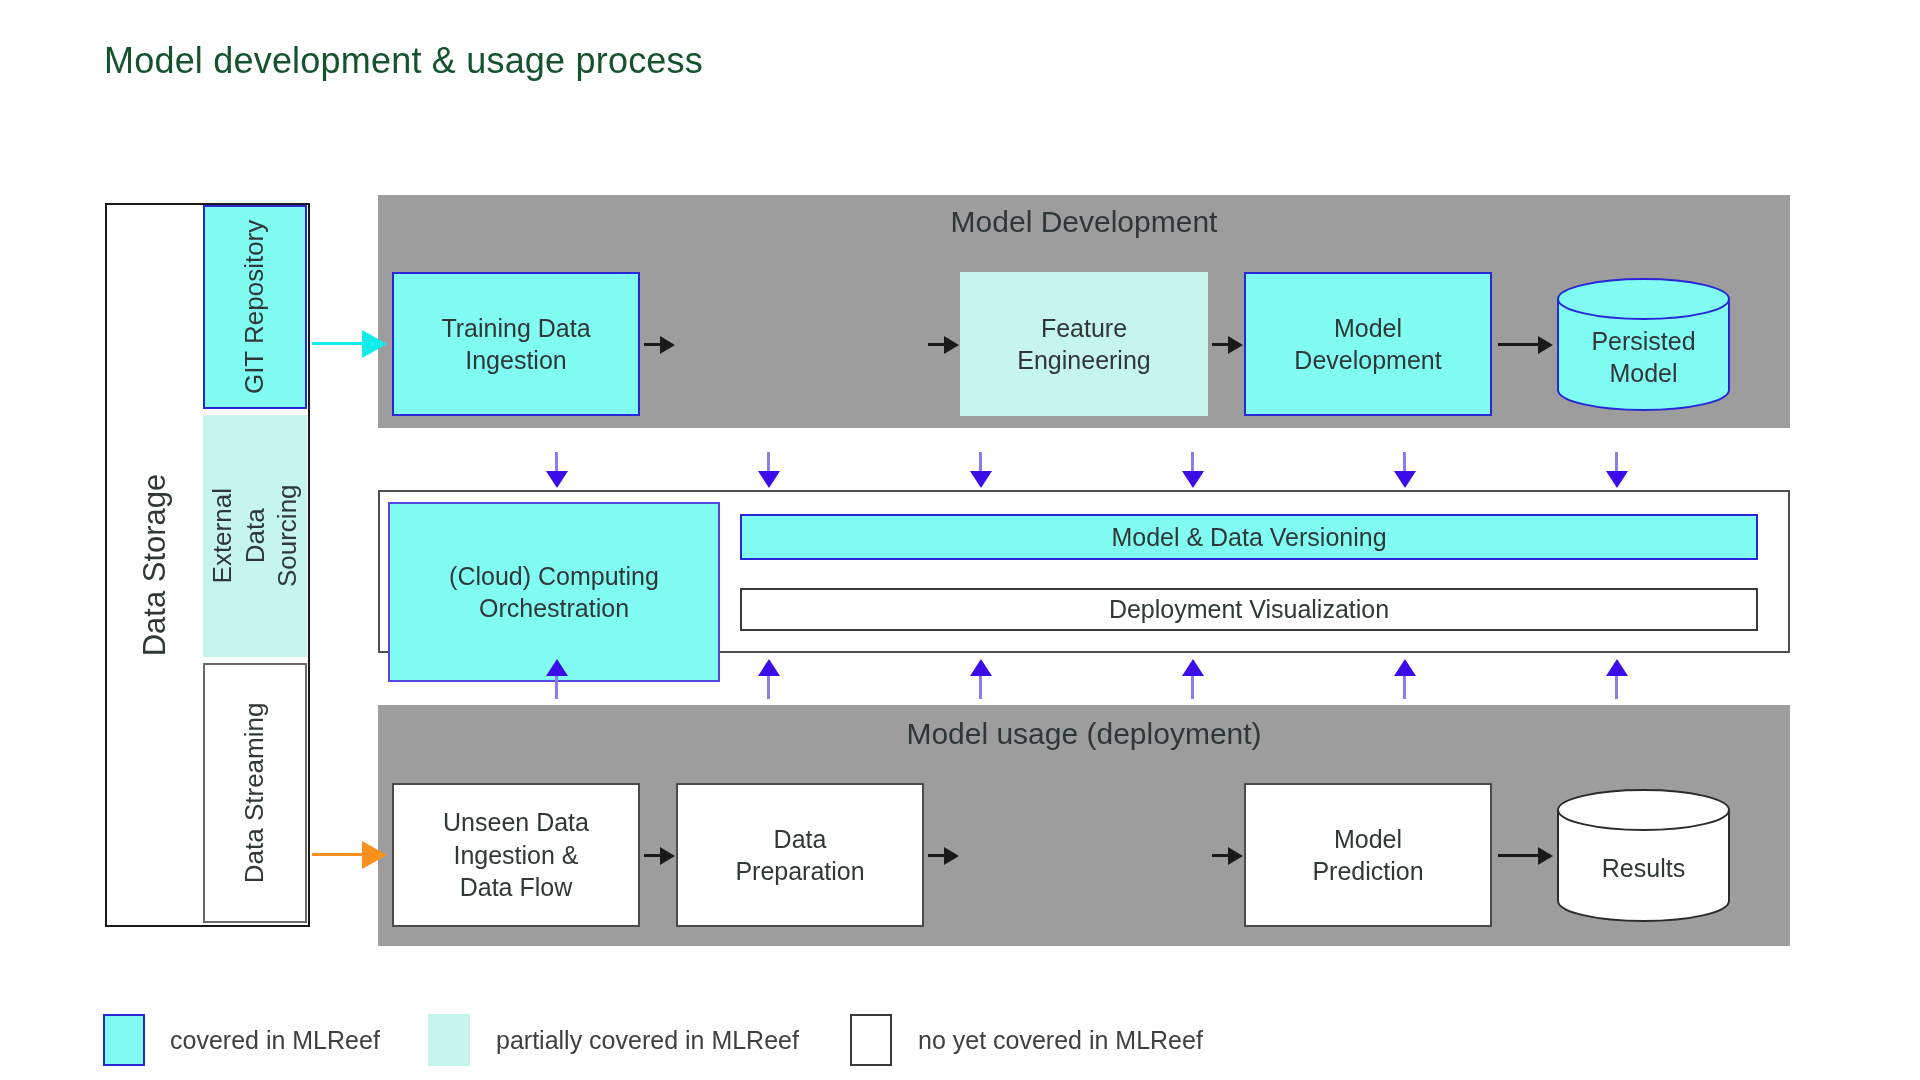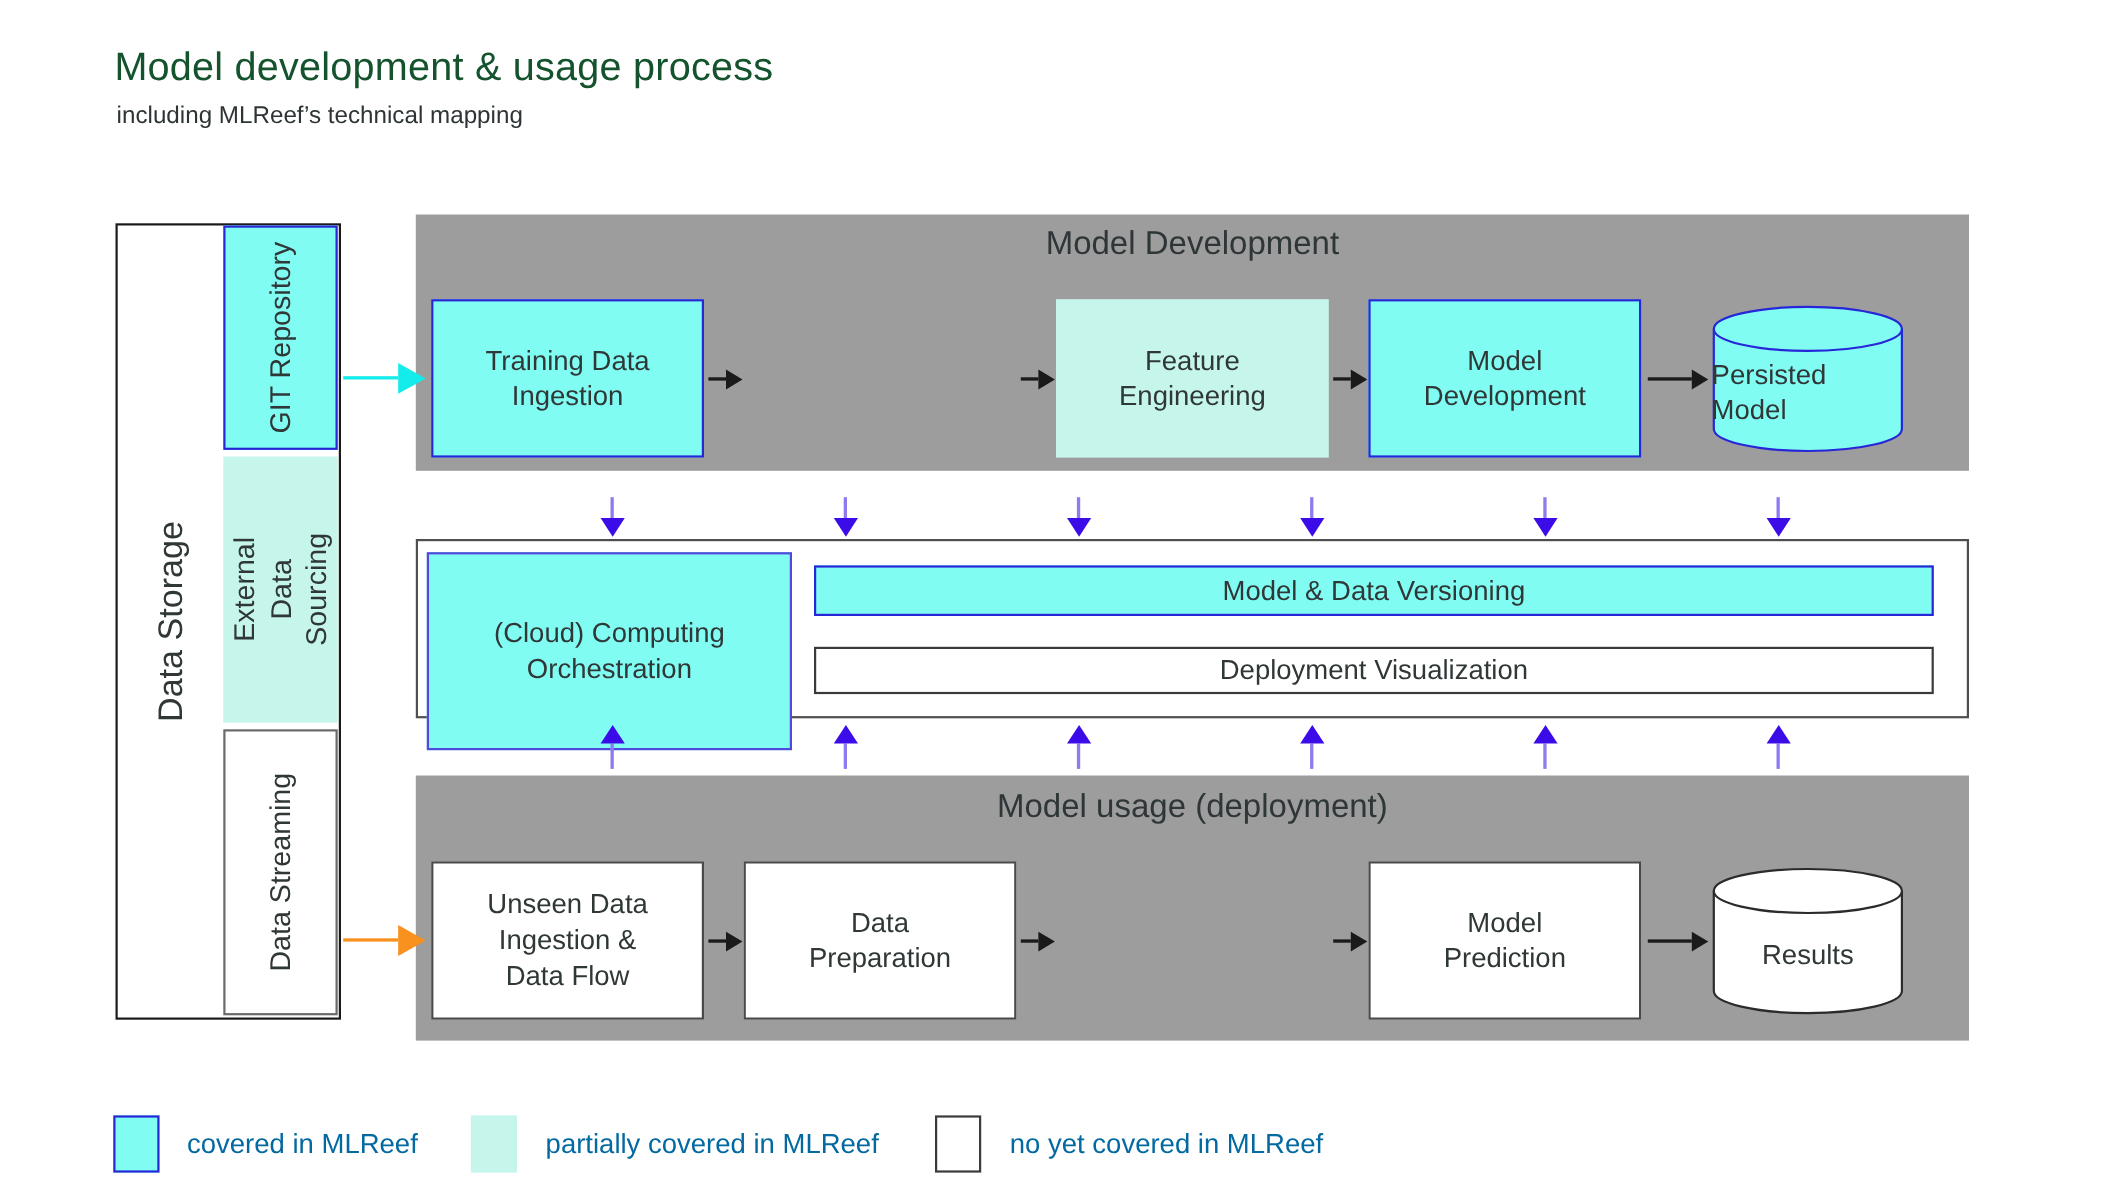--- a/index.html
+++ b/index.html
@@ -52,33 +52,32 @@
   
   .mid-outer{left:378px;top:490px;width:1412px;height:163px;background:#fff;border:2px solid #4f4f4f;box-sizing:border-box;}
   .cloud-box{left:388px;top:502px;width:332px;height:180px;background:#80fcf3;border:2px solid #5348dd;}
   .bar{position:absolute;display:flex;align-items:center;justify-content:center;font-size:25px;box-sizing:border-box;}
   .bar.versioning{left:740px;top:514px;width:1018px;height:46px;background:#80fcf3;border:2px solid #2727d8;}
   .bar.deployment{left:740px;top:588px;width:1018px;height:43px;background:#fff;border:2px solid #3a3a3a;}
 
   
   .cyl{position:absolute;width:175px;height:135px;}
   .cyl svg{position:absolute;left:0;top:0;}
-  .cyl .cyl-label{position:absolute;left:0;top:30px;width:100%;height:100px;display:flex;align-items:center;justify-content:center;font-size:25px;line-height:1.3;}
+  .cyl .cyl-label{position:absolute;left:0;top:30px;width:100%;height:100px;display:flex;align-items:center;justify-content:center;text-align:center;font-size:25px;line-height:1.3;}
 
   
   .swatch{position:absolute;width:42px;height:52px;box-sizing:border-box;}
-  .legend-label{position:absolute;height:52px;display:flex;align-items:center;font-size:25px;color:#0369a1;}
+  .legend-label{position:absolute;height:52px;display:flex;align-items:center;font-size:25px;color:#404040;}
 </style>
 </head>
 <body>
 
 <div id="canvas">
 
   <div class="abs page-title">Model development &amp; usage process</div>
-  <div class="abs page-subtitle">including MLReef’s technical mapping</div>
 
   <div class="abs storage-outer"></div>
   <div class="vwrap" style="left:105px;top:203px;width:100px;height:724px;">
     <span class="vtext big">Data Storage</span>
   </div>
 
   <div class="box covered" style="left:203px;top:205px;width:104px;height:204px;padding:0;">
     <span class="vtext">GIT Repository</span>
   </div>
   <div class="box partial" style="left:203px;top:415px;width:104px;height:242px;padding:0;">

